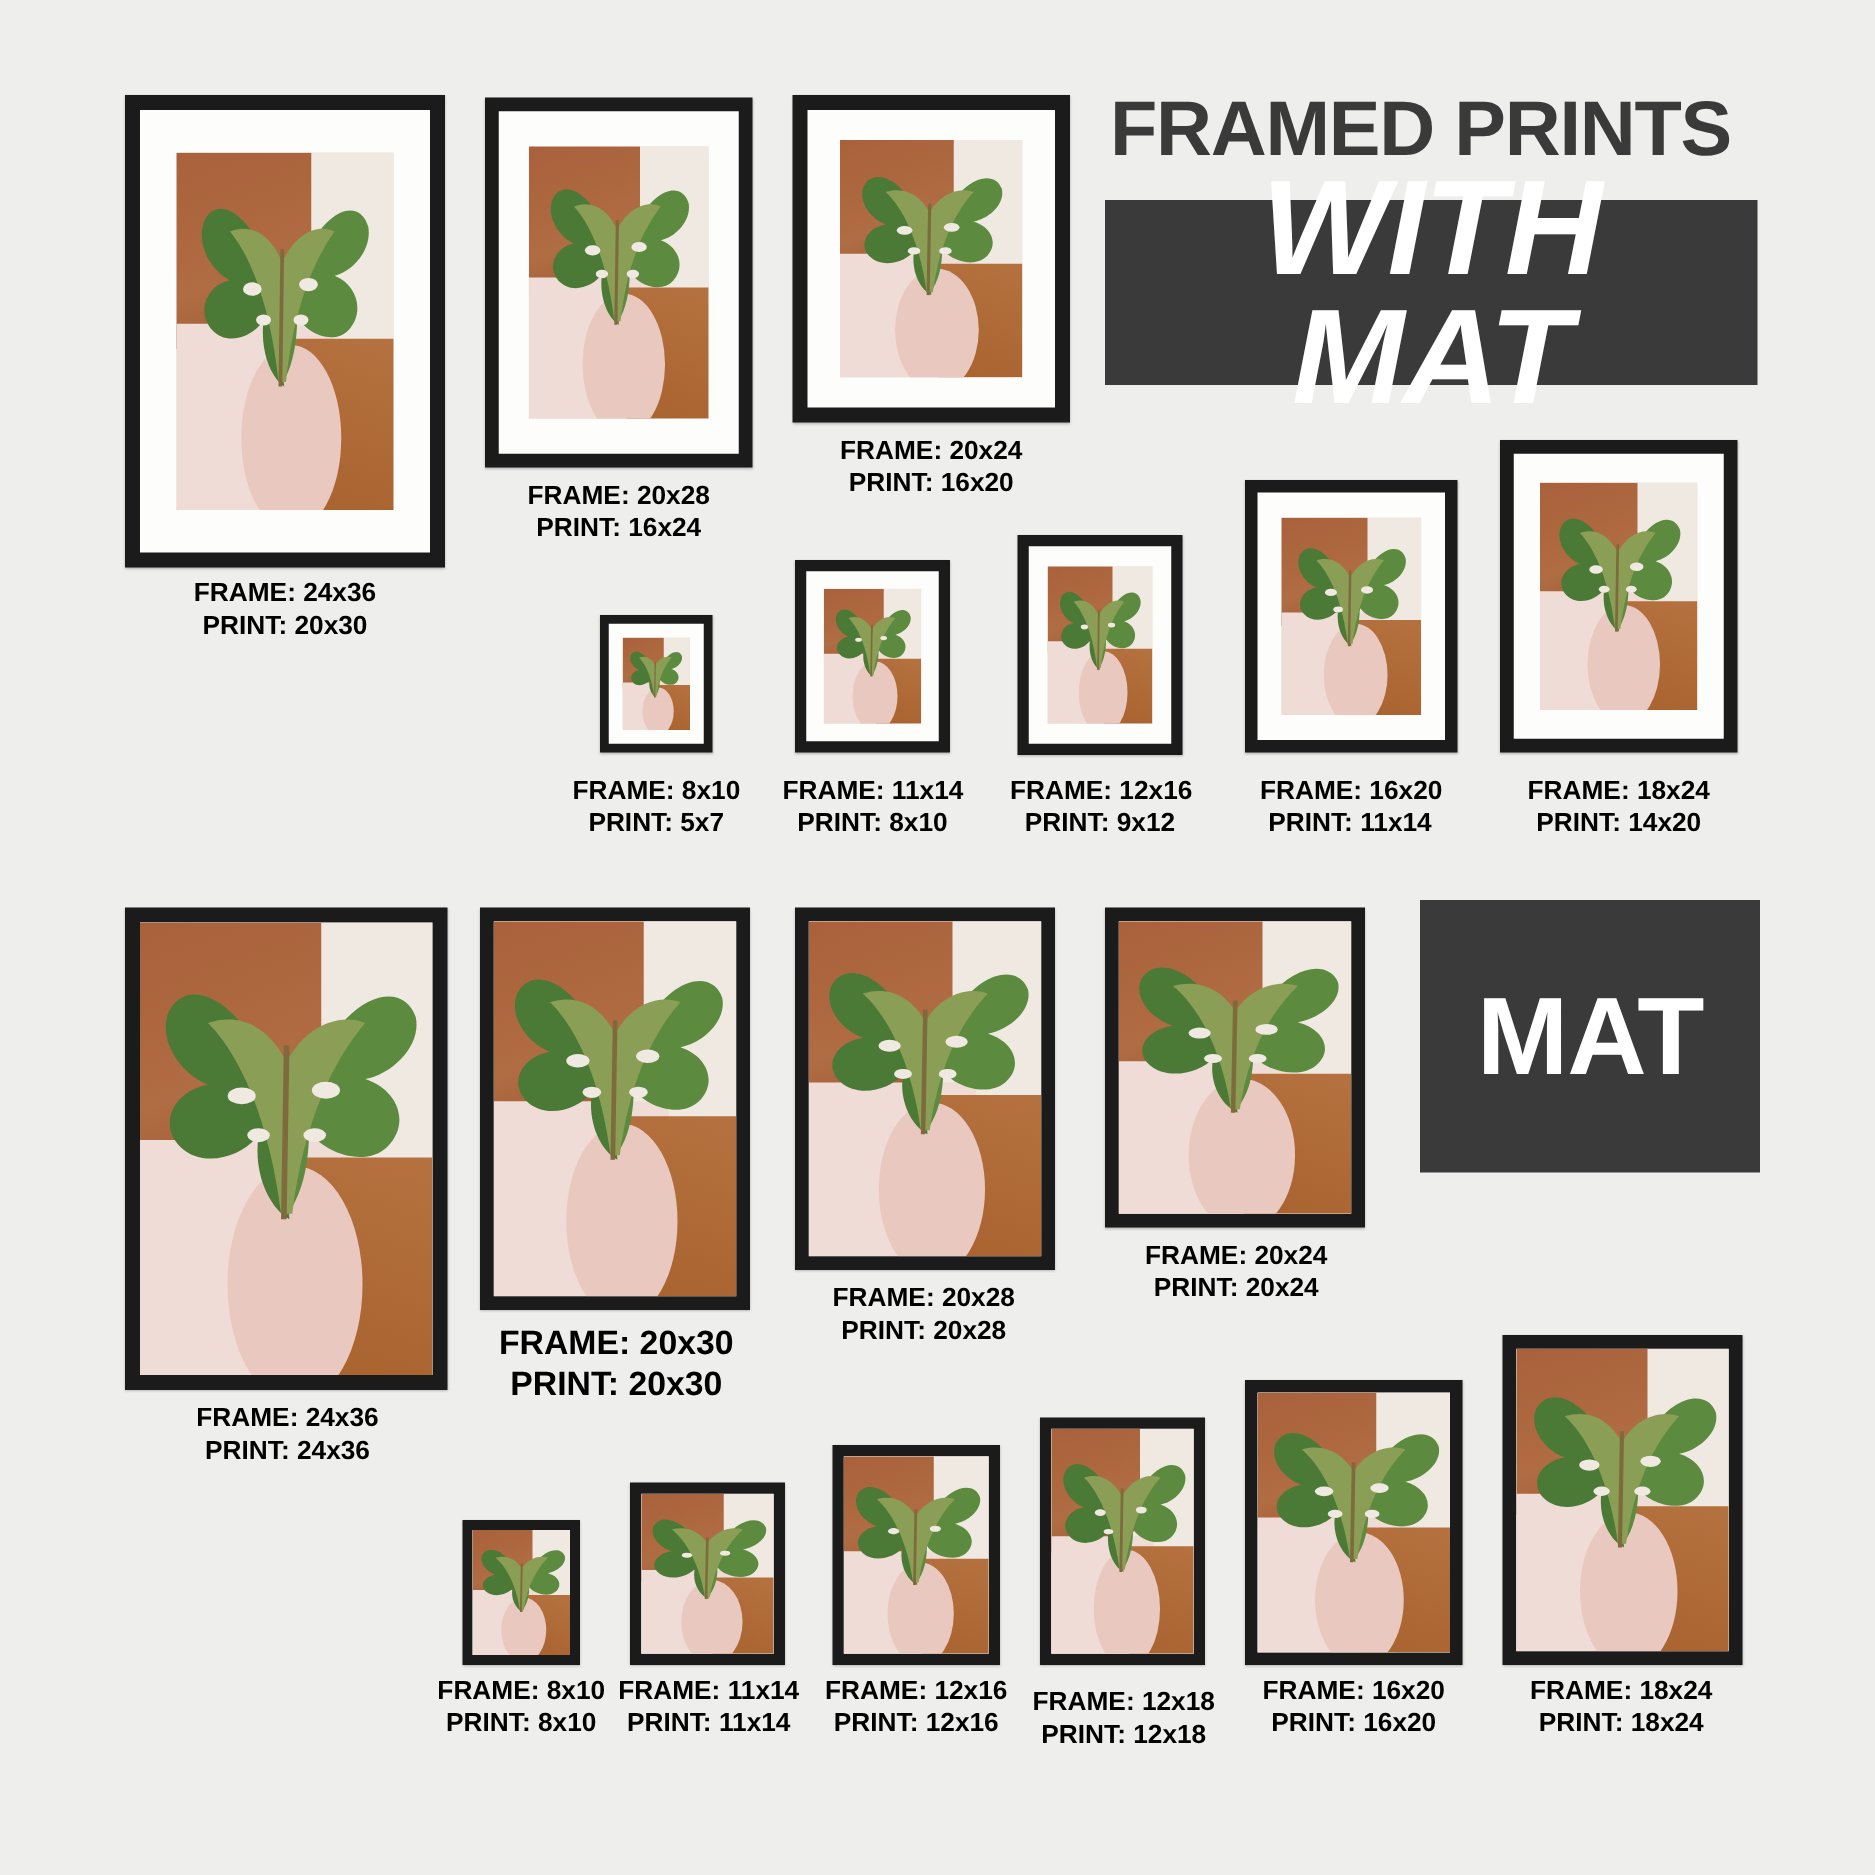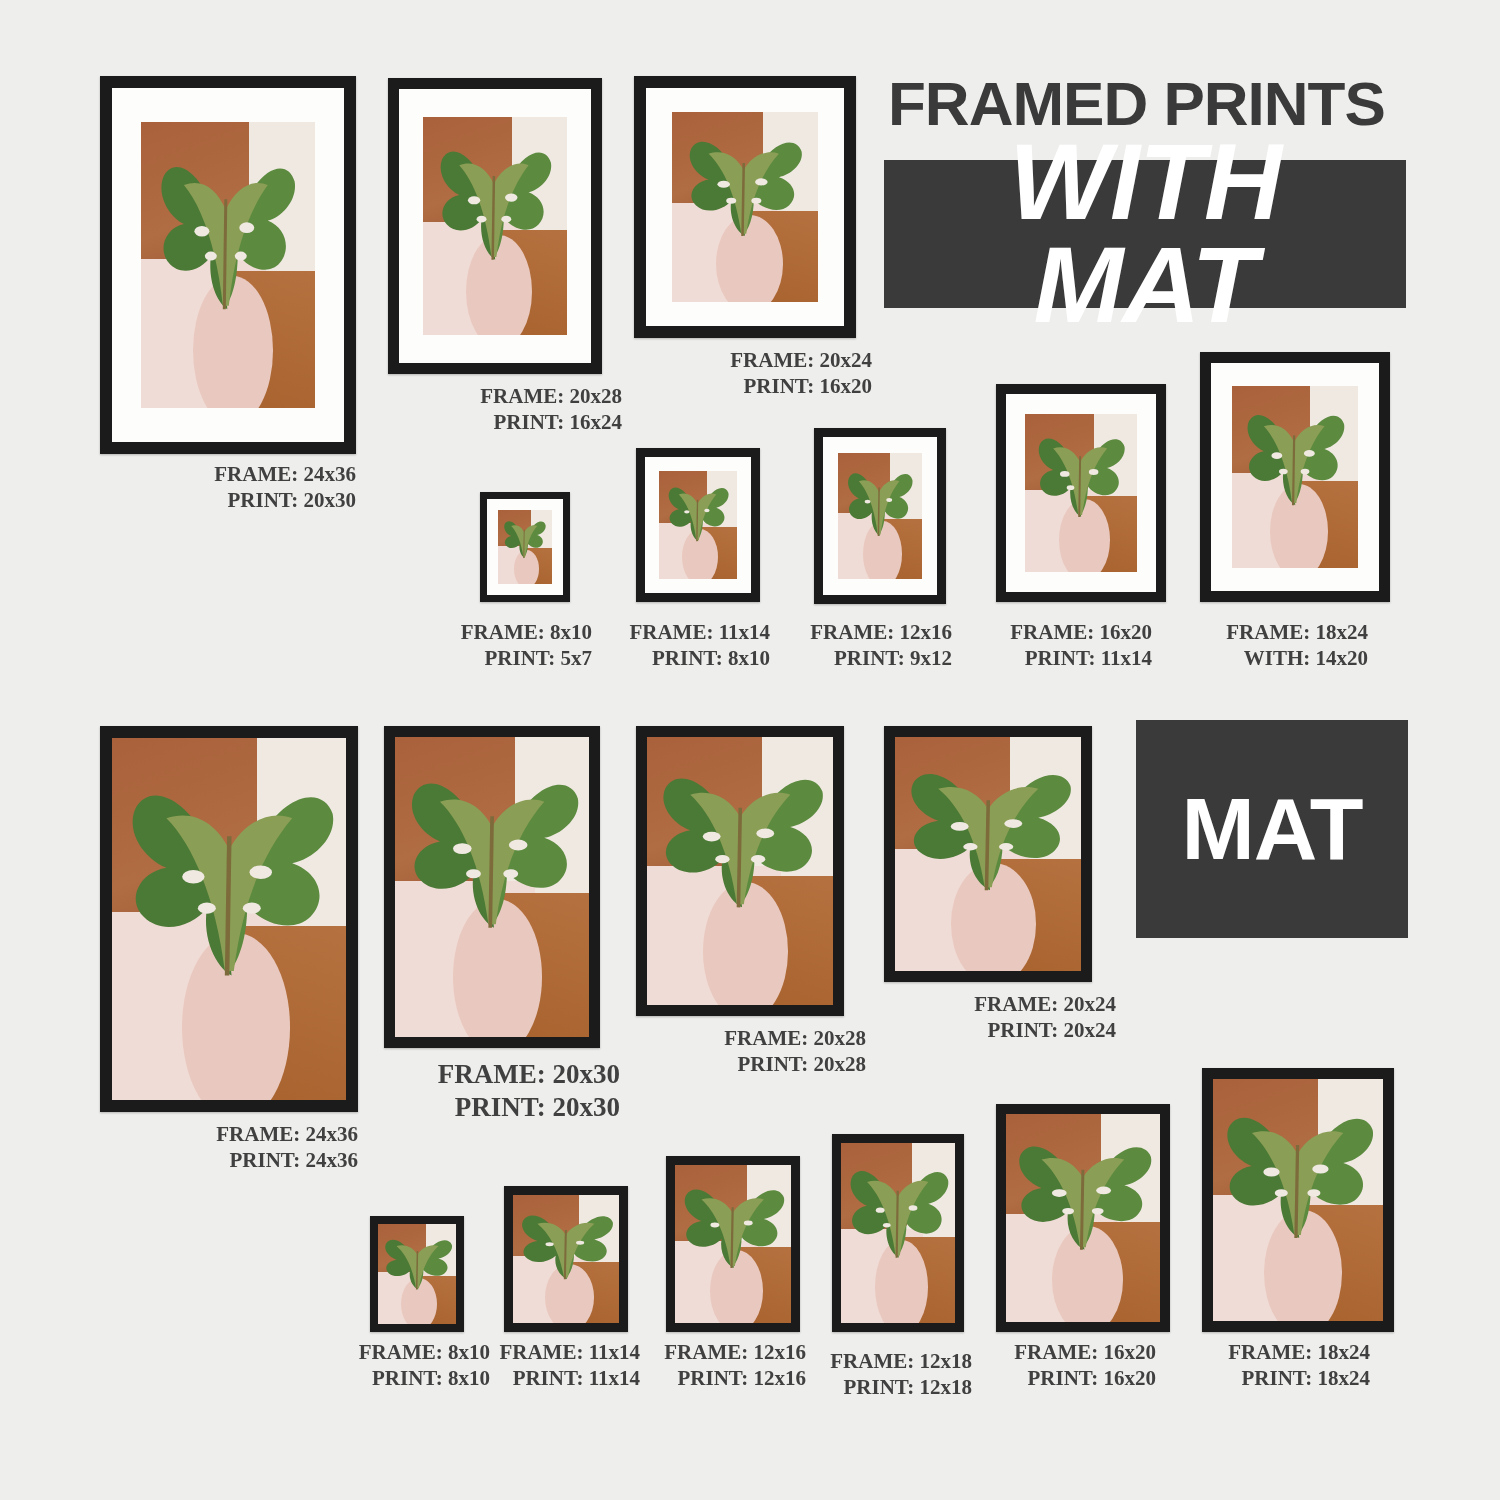--- a/index.html
+++ b/index.html
@@ -71,26 +71,25 @@
   }
   .leaf {
     position: absolute;
     left: 6%; top: 6%; width: 86%; height: 62%;
   }
   .leaf svg { width: 100%; height: 100%; display: block; }
 
   
   .caption {
     position: absolute;
-    text-align: right;
+    text-align: center;
     font-weight: bold;
-    color: #404040;
+    color: #000000;
     line-height: 1.22;
     white-space: nowrap;
-    font-family: Liberation Serif, serif;
   }
 
   
   .footer {
     position: absolute;
     left: 0; bottom: 0; width: 100%;
     background: #3a3a3a;
     color: #ffffff;
     font-weight: bold;
     display: flex; align-items: center; justify-content: center;
@@ -325,21 +324,21 @@
             <ellipse cx="60" cy="66" rx="4" ry="2.5" fill="#efe9e2"></ellipse>
             <path d="M49 96 L50 34" stroke="#7d6b3c" stroke-width="2" fill="none"></path>
           </svg>
             </div>
         </div>
       </div>
     </div>
   </div>
   <div class="caption" style="left:1222px; top:620px; width:146px; font-size:21px;">
     <div>FRAME: 18x24</div>
-    <div>WITH: 14x20</div>
+    <div>PRINT: 14x20</div>
   </div>
 
   <div class="frame" style="left:100px; top:726px; width:258px; height:386px;">
     <div class="art" style="left:12px; top:12px; right:12px; bottom:12px;">
       <div class="art-inner">
         <div class="a-brown-top"></div>
           <div class="a-pink"></div>
           <div class="a-brown-bot"></div>
           <div class="a-circle"></div>
         <div class="leaf" style="left:2%; top:6%; width:96%; height:62%;">

